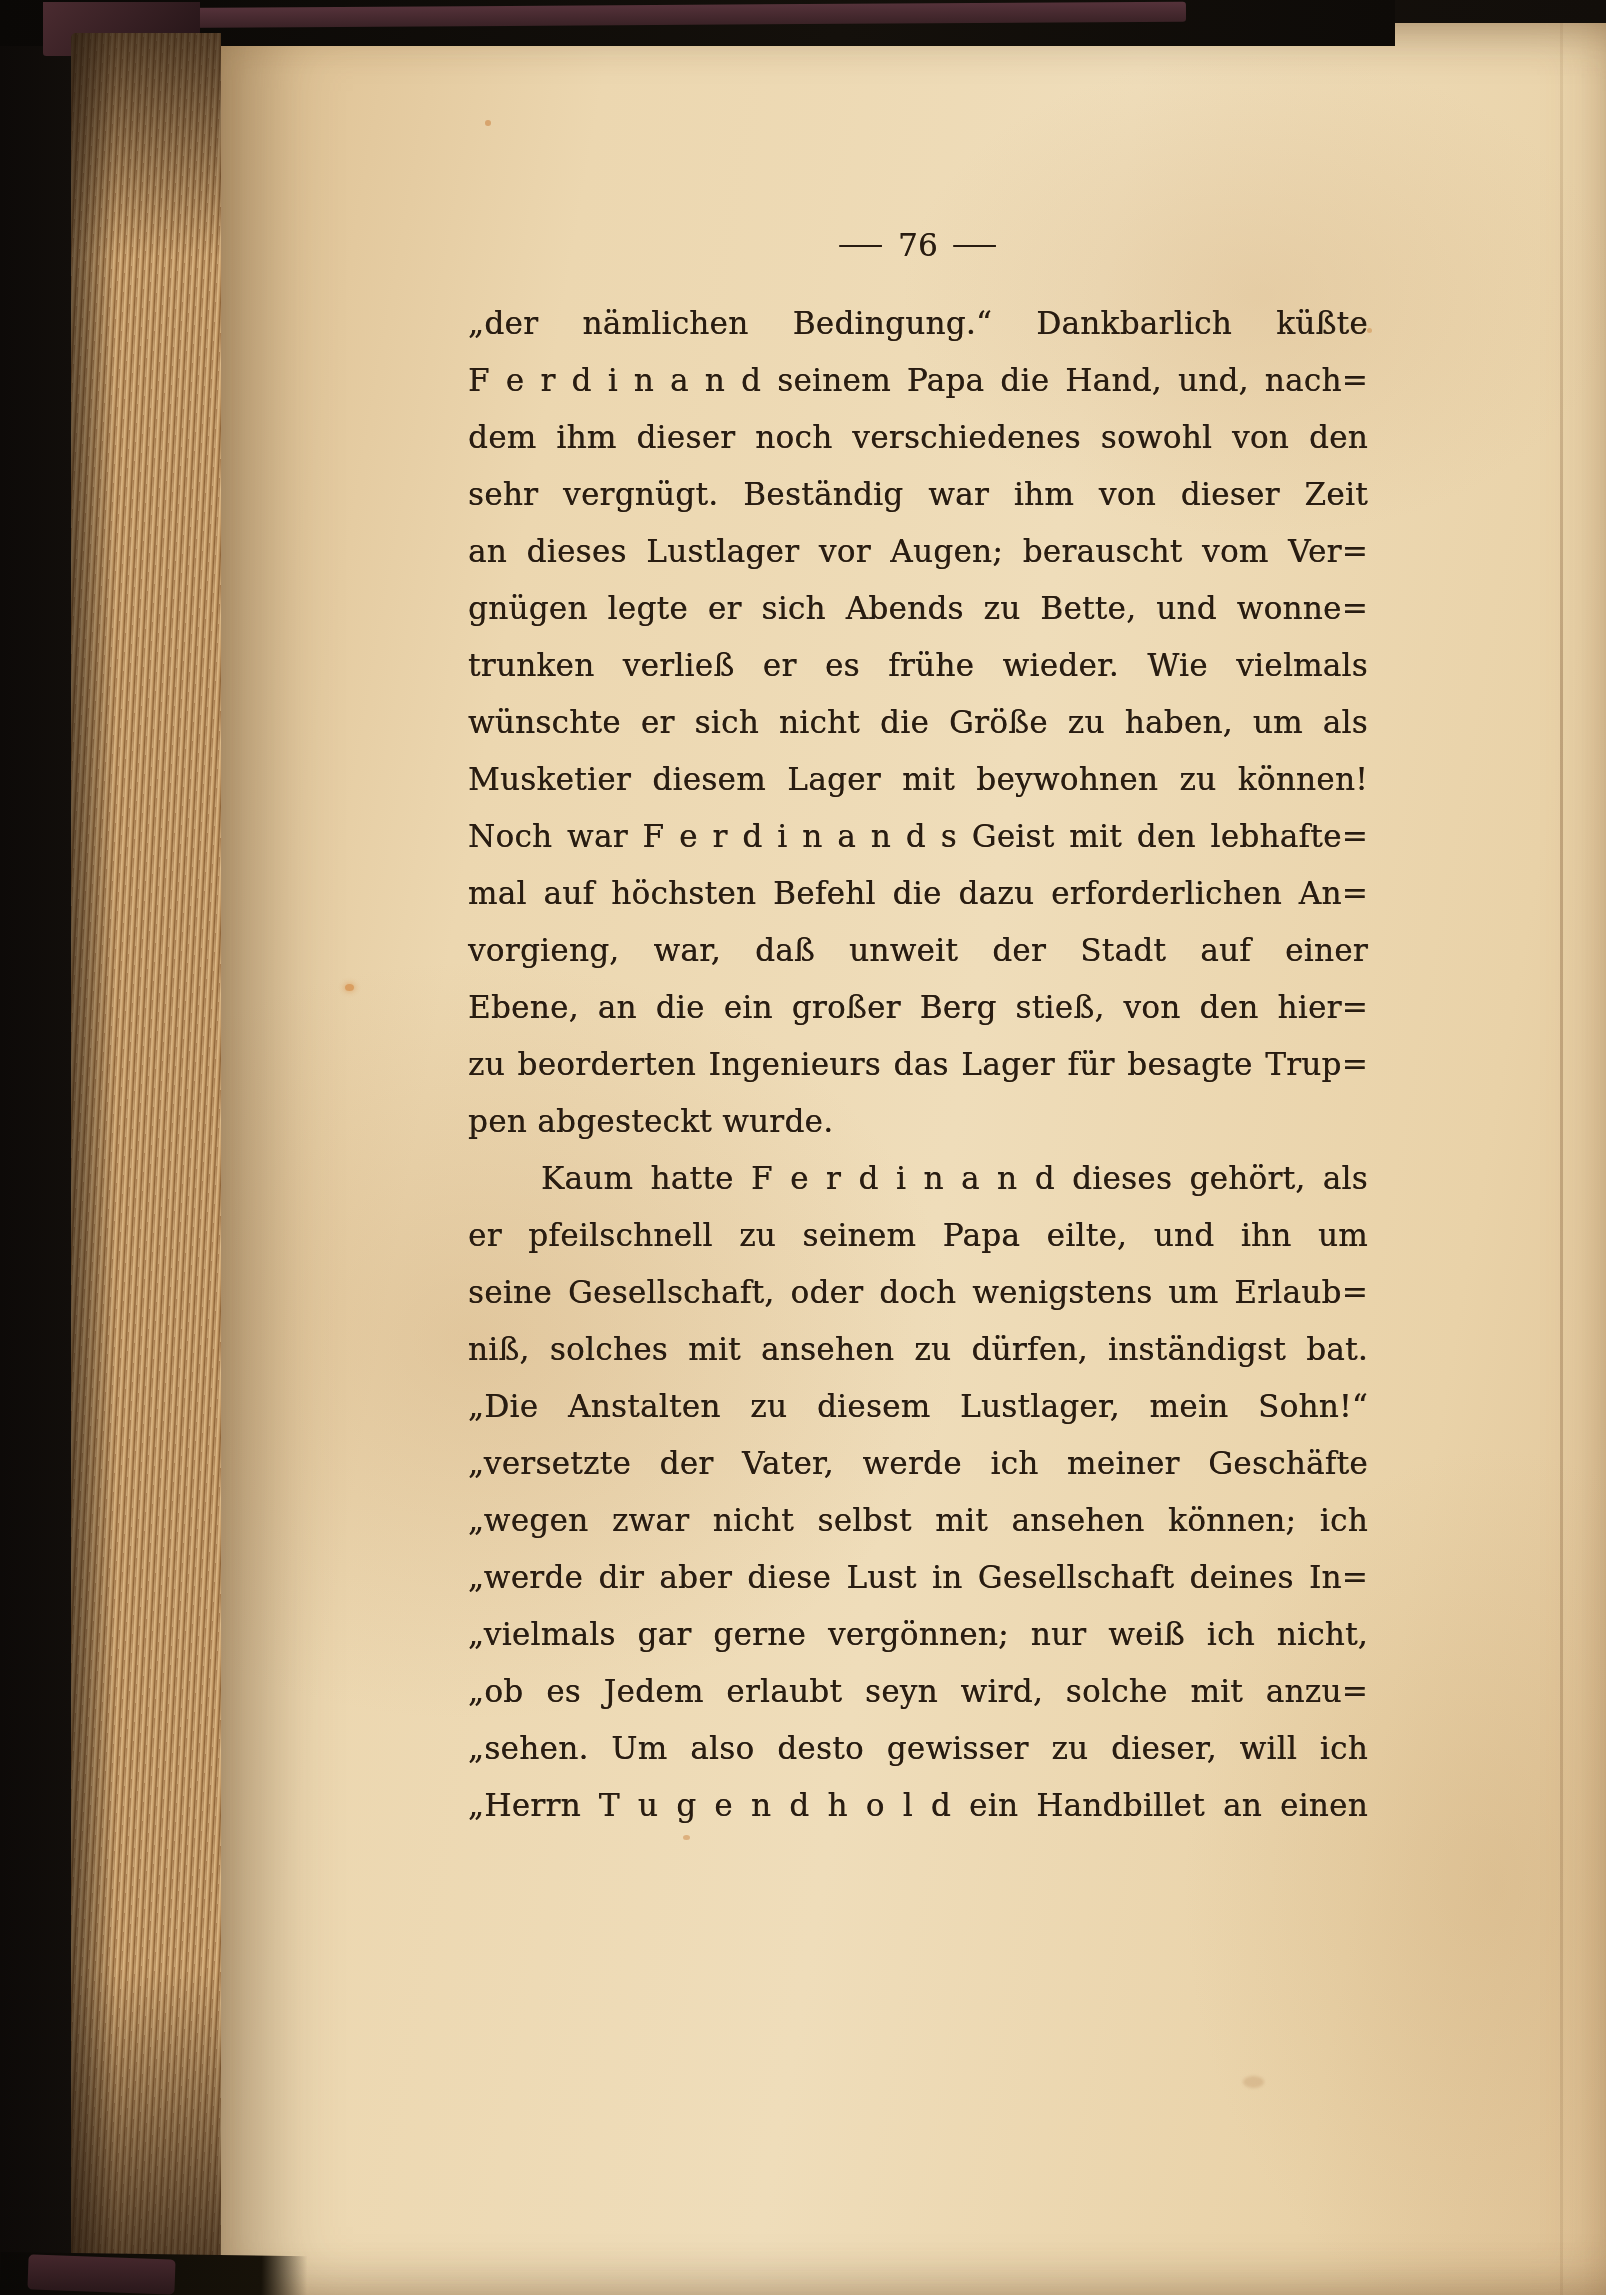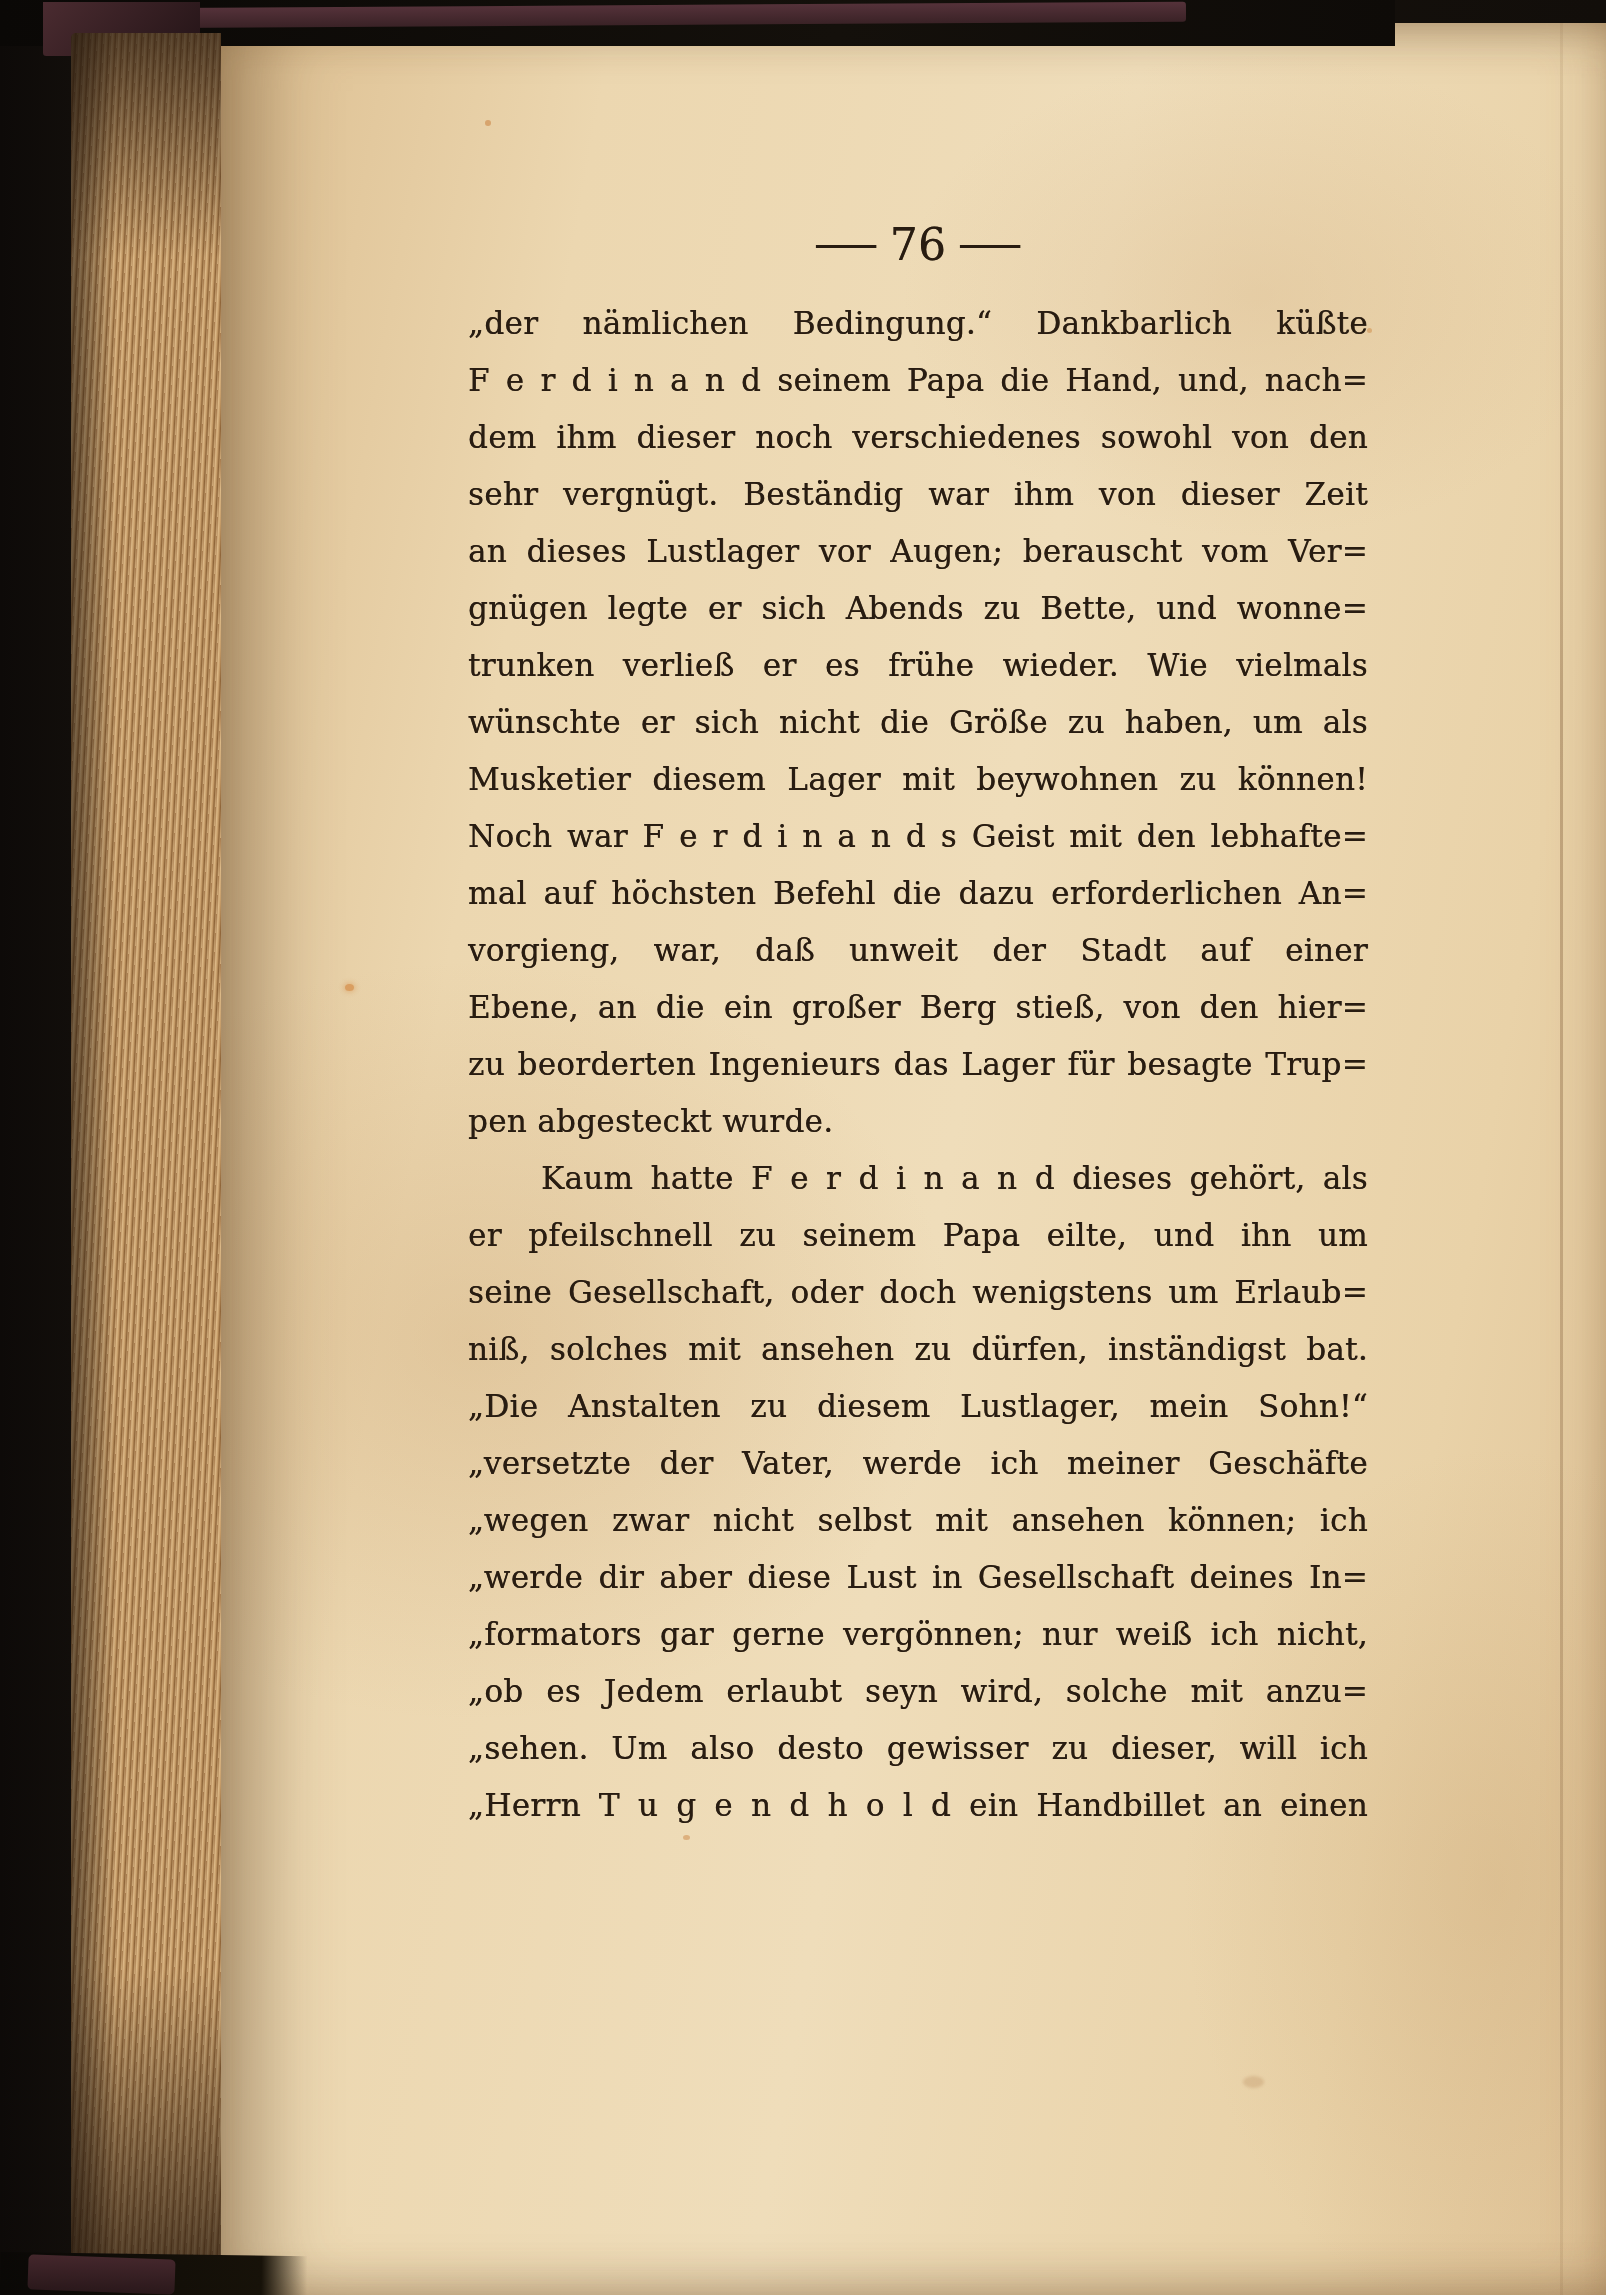--- a/index.html
+++ b/index.html
@@ -81,21 +81,21 @@
     position: absolute;
     left: 247px; top: 202px; width: 900px;
     color: #281c11;
     font-size: 31px;
     line-height: 57px;
     letter-spacing: 0.3px;
     text-shadow: 0.3px 0 0 rgba(40,28,17,0.85);
   }
   .page-header {
     text-align: center;
-    font-size: 44px;
+    font-size: 31px;
     margin-bottom: 30px;
     line-height: 40px;
   }
   .page-header .dash {
     display: inline-block;
     transform: scaleX(1.5);
     margin: 0 21.4px;
     position: relative; top: -2.5px;
   }
   .line {
@@ -150,21 +150,21 @@
           <div class="line">zu beorderten Ingenieurs das Lager für besagte Trup=</div>
           <div class="line endline">pen abgesteckt wurde.</div>
           <div class="line indent">Kaum hatte F e r d i n a n d dieses gehört, als</div>
           <div class="line">er pfeilschnell zu seinem Papa eilte, und ihn um</div>
           <div class="line">seine Gesellschaft, oder doch wenigstens um Erlaub=</div>
           <div class="line">niß, solches mit ansehen zu dürfen, inständigst bat.</div>
           <div class="line">„Die Anstalten zu diesem Lustlager, mein Sohn!“</div>
           <div class="line">„versetzte der Vater, werde ich meiner Geschäfte</div>
           <div class="line">„wegen zwar nicht selbst mit ansehen können; ich</div>
           <div class="line">„werde dir aber diese Lust in Gesellschaft deines In=</div>
-          <div class="line">„formators gar gerne vergönnen; nur weiß ich nicht,</div>
+          <div class="line">„vielmals gar gerne vergönnen; nur weiß ich nicht,</div>
           <div class="line">„ob es Jedem erlaubt seyn wird, solche mit anzu=</div>
           <div class="line">„sehen. Um also desto gewisser zu dieser, will ich</div>
           <div class="line">„Herrn T u g e n d h o l d ein Handbillet an einen</div>
         </div>
     </div>
   </div>
 
   <div class="top-band"></div>
   <div class="cover-top"></div>
   <div class="cover-corner"></div>

